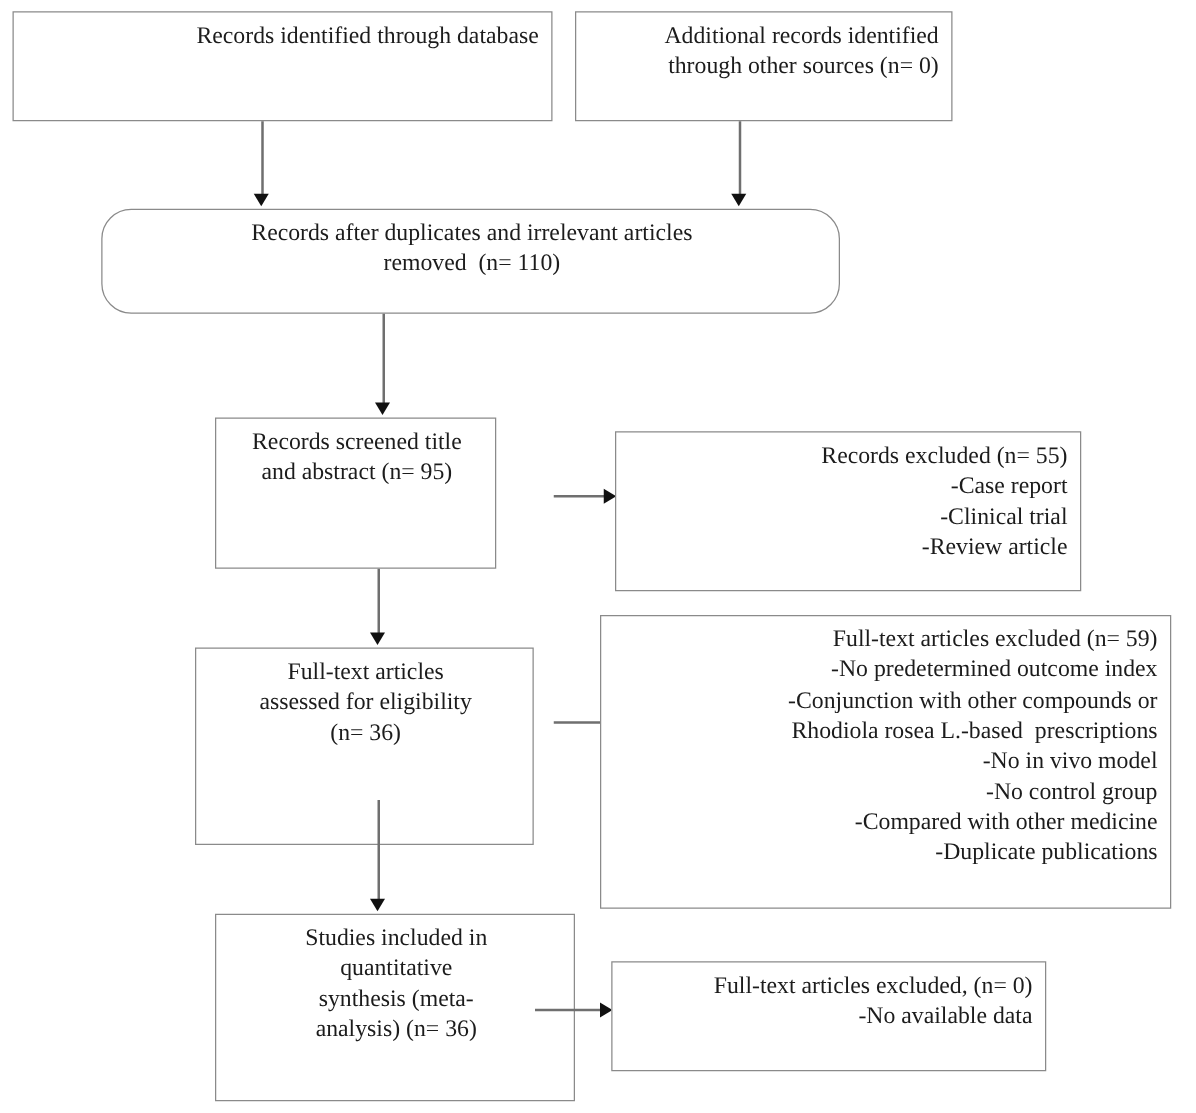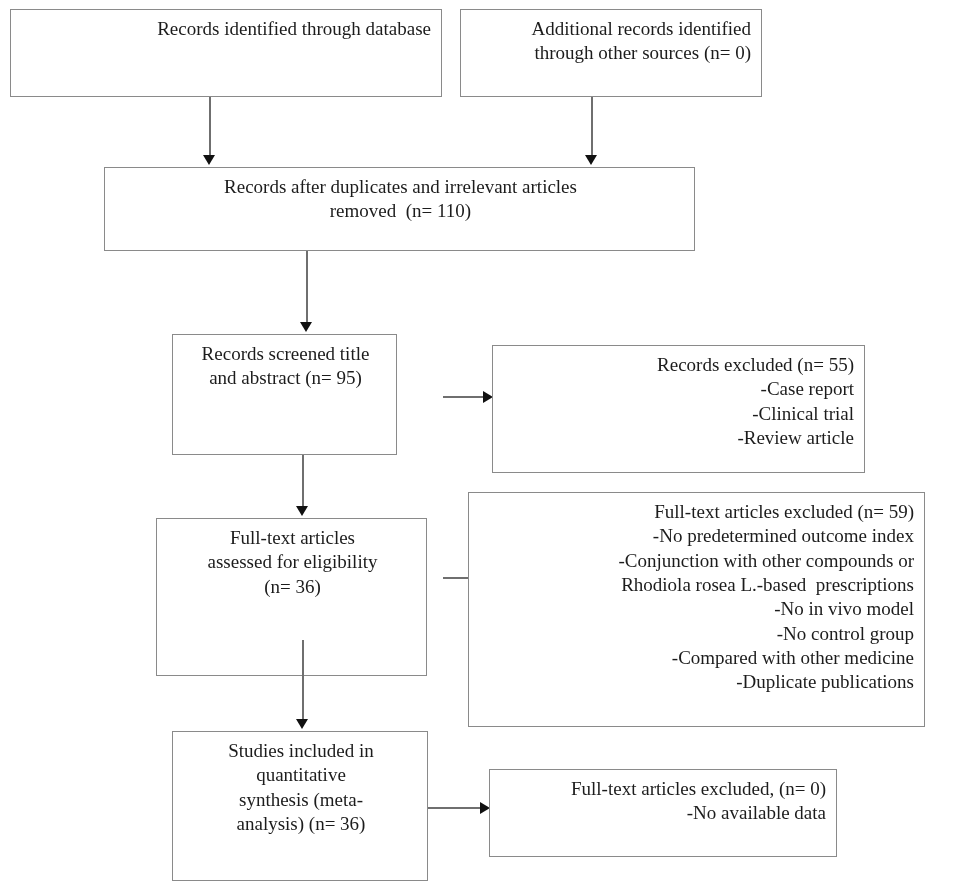--- a/index.html
+++ b/index.html
@@ -75,21 +75,21 @@
       <span class="ln">through other sources (n= 0)</span>
     </div>
   </div>
 
   <div class="line vline" style="left:209px; top:97px; height:60px;"></div>
   <div class="arrow-down" style="left:203px; top:155px;"></div>
 
   <div class="line vline" style="left:591px; top:97px; height:60px;"></div>
   <div class="arrow-down" style="left:585px; top:155px;"></div>
 
-  <div class="box center" style="left:104px; top:167px; width:591px; height:84px;">
+  <div class="box center" style="left:81px; top:167px; width:591px; height:84px;border-radius:24px;">
     <div class="inner">
       <span class="ln">Records after duplicates and irrelevant articles</span>
       <span class="ln">removed  (n= 110)</span>
     </div>
   </div>
 
   <div class="line vline" style="left:306px; top:251px; height:73px;"></div>
   <div class="arrow-down" style="left:300px; top:322px;"></div>
 
   <div class="box center" style="left:172px; top:334px; width:225px; height:121px;">
@@ -118,37 +118,37 @@
     <div class="inner">
       <span class="ln">Full-text articles</span>
       <span class="ln">assessed for eligibility</span>
       <span class="ln">(n= 36)</span>
     </div>
   </div>
 
   <div class="line hline" style="left:443px; top:577px; width:43px;"></div>
   <div class="arrow-right" style="left:483px; top:572px;"></div>
 
-  <div class="box left" style="left:468px; top:492px; width:457px; height:235px;">
+  <div class="box left" style="left:480px; top:492px; width:457px; height:235px;">
     <div class="inner">
       <span class="ln">Full-text articles excluded (n= 59)</span>
       <span class="ln">-No predetermined outcome index</span>
       <span class="ln">-Conjunction with other compounds or</span>
       <span class="ln">Rhodiola rosea L.-based  prescriptions</span>
       <span class="ln">-No in vivo model</span>
       <span class="ln">-No control group</span>
       <span class="ln">-Compared with other medicine</span>
       <span class="ln">-Duplicate publications</span>
     </div>
   </div>
 
   <div class="line vline" style="left:302px; top:640px; height:81px;"></div>
   <div class="arrow-down" style="left:296px; top:719px;"></div>
 
-  <div class="box center" style="left:172px; top:731px; width:256px; height:150px;">
+  <div class="box center" style="left:172px; top:731px; width:288px; height:150px;">
     <div class="inner">
       <span class="ln">Studies included in</span>
       <span class="ln">quantitative</span>
       <span class="ln">synthesis (meta-</span>
       <span class="ln">analysis) (n= 36)</span>
     </div>
   </div>
 
   <div class="line hline" style="left:428px; top:807px; width:55px;"></div>
   <div class="arrow-right" style="left:480px; top:802px;"></div>

